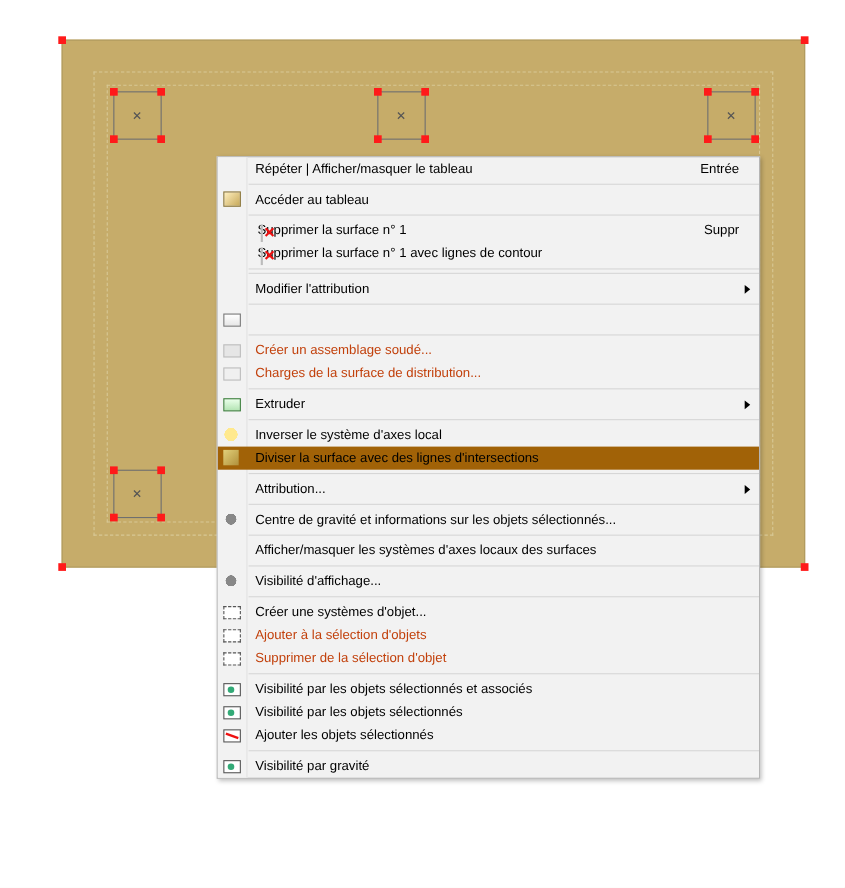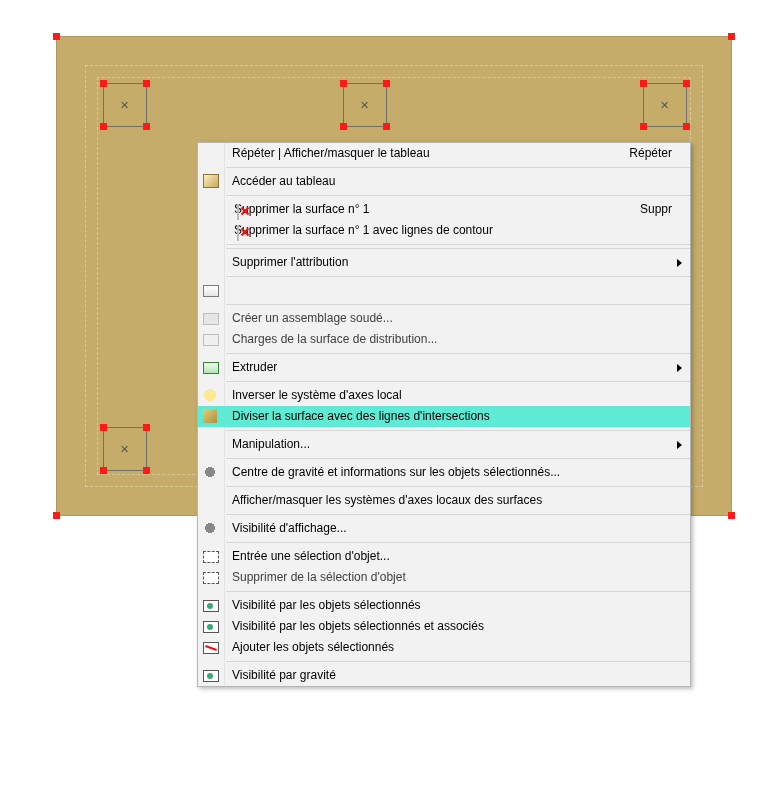--- a/index.html
+++ b/index.html
@@ -15,22 +15,22 @@
 .n1{left:-4px;top:-4px}.n2{right:-4px;top:-4px}.n3{left:-4px;bottom:-4px}.n4{right:-4px;bottom:-4px}
 
 .c1{left:46px;top:46px}.c2{left:286px;top:46px}.c3{left:586px;top:46px}
 .c4{left:46px;top:390px}
 
 .col .na{left:-4px;top:-4px}.col .nb{right:-4px;top:-4px}.col .nc{left:-4px;bottom:-4px}.col .nd{right:-4px;bottom:-4px}
 
 .menu{position:absolute;left:197px;top:142px;width:492px;background:#f2f2f2;border:1px solid #b5b5b5;box-shadow:2px 2px 4px rgba(0,0,0,.25)}
 .iconcol{position:absolute;left:0;top:0;bottom:0;width:26px;background:#f2f2f2;border-right:1px solid #e2e2e2}
 .item{position:relative;height:21px;line-height:21px;padding-left:34px;padding-right:18px;cursor:default;color:#000}
-.item.disabled{color:#404040}
-.item.highlight{background:#5eead4}
+.item.disabled{color:#c2410c}
+.item.highlight{background:#a16207}
 .item .sc{position:absolute;right:18px;top:0}
 .item.sub::after{content:"";position:absolute;right:8px;top:7px;border-left:5px solid #000;border-top:4px solid transparent;border-bottom:4px solid transparent}
 .sep{position:relative;height:1px;margin:3px 0 3px 28px;background:#d6d6d6}
 .ic{position:absolute;left:5px;top:3px;width:16px;height:16px}
 .ic-sheet{background:linear-gradient(135deg,#c9ddf3,#6fa9df);border:1px solid #3f72ac;width:14px;height:12px}
 .ic-sheet2{background:linear-gradient(135deg,#ffefbf,#c7a95a);border:1px solid #8a7538;width:14px;height:12px}
 .ic-redx{width:14px;height:14px;background:#fff;border:1px solid #bbb;position:relative}
 .ic-redx::before,.ic-redx::after{content:"";position:absolute;left:2px;top:5px;width:10px;height:2px;background:#e11}
 .ic-redx::before{transform:rotate(45deg)}.ic-redx::after{transform:rotate(-45deg)}
 .ic-redxf{width:14px;height:14px;background:#fff;border:1px solid #bbb;position:relative}
@@ -88,21 +88,21 @@
         <div class="rn nc"></div>
         <div class="rn nd"></div>
       </div>
   </div>
 
   <div class="menu">
     <div class="iconcol"></div>
 
     <div class="item">
       <span>Répéter | Afficher/masquer le tableau</span>
-      <span class="sc">Répéter</span>
+      <span class="sc">Entrée</span>
     </div>
     <div class="sep"></div>
 
     <div class="item">
       <span class="ic ic-sheet2"></span>
       <span>Accéder au tableau</span>
     </div>
     <div class="sep"></div>
 
     <div class="item">
@@ -111,21 +111,21 @@
       <span class="sc">Suppr</span>
     </div>
     <div class="item">
       <span class="ic ic-redxf"></span>
       <span>Supprimer la surface n° 1 avec lignes de contour</span>
     </div>
     <div class="sep"></div>
 
     <div class="sep"></div>
     <div class="item sub">
-      <span>Supprimer l'attribution</span>
+      <span>Modifier l'attribution</span>
     </div>
     <div class="sep"></div>
 
     <div class="item">
       <span class="ic ic-set"></span>
     </div>
     <div class="sep"></div>
 
     <div class="item disabled">
       <span class="ic ic-asm"></span>
@@ -147,21 +147,21 @@
       <span class="ic ic-axes"></span>
       <span>Inverser le système d'axes local</span>
     </div>
     <div class="item highlight">
       <span class="ic ic-wand"></span>
       <span>Diviser la surface avec des lignes d'intersections</span>
     </div>
     <div class="sep"></div>
 
     <div class="item sub">
-      <span>Manipulation...</span>
+      <span>Attribution...</span>
     </div>
     <div class="sep"></div>
 
     <div class="item">
       <span class="ic ic-cog"></span>
       <span>Centre de gravité et informations sur les objets sélectionnés...</span>
     </div>
     <div class="sep"></div>
     <div class="item">
       <span>Afficher/masquer les systèmes d'axes locaux des surfaces</span>
@@ -169,35 +169,39 @@
     <div class="sep"></div>
 
     <div class="item">
       <span class="ic ic-cog"></span>
       <span>Visibilité d'affichage...</span>
     </div>
     <div class="sep"></div>
 
     <div class="item">
       <span class="ic ic-sel"></span>
-      <span>Entrée une sélection d'objet...</span>
+      <span>Créer une systèmes d'objet...</span>
+    </div>
+    <div class="item disabled">
+      <span class="ic ic-sel"></span>
+      <span>Ajouter à la sélection d'objets</span>
     </div>
     <div class="item disabled">
       <span class="ic ic-sel"></span>
       <span>Supprimer de la sélection d'objet</span>
     </div>
     <div class="sep"></div>
 
     <div class="item">
       <span class="ic ic-vis"></span>
+      <span>Visibilité par les objets sélectionnés et associés</span>
+    </div>
+    <div class="item">
+      <span class="ic ic-vis"></span>
       <span>Visibilité par les objets sélectionnés</span>
-    </div>
-    <div class="item">
-      <span class="ic ic-vis"></span>
-      <span>Visibilité par les objets sélectionnés et associés</span>
     </div>
     <div class="item">
       <span class="ic ic-hide"></span>
       <span>Ajouter les objets sélectionnés</span>
     </div>
     <div class="sep"></div>
     <div class="item">
       <span class="ic ic-vis"></span>
       <span>Visibilité par gravité</span>
     </div>

